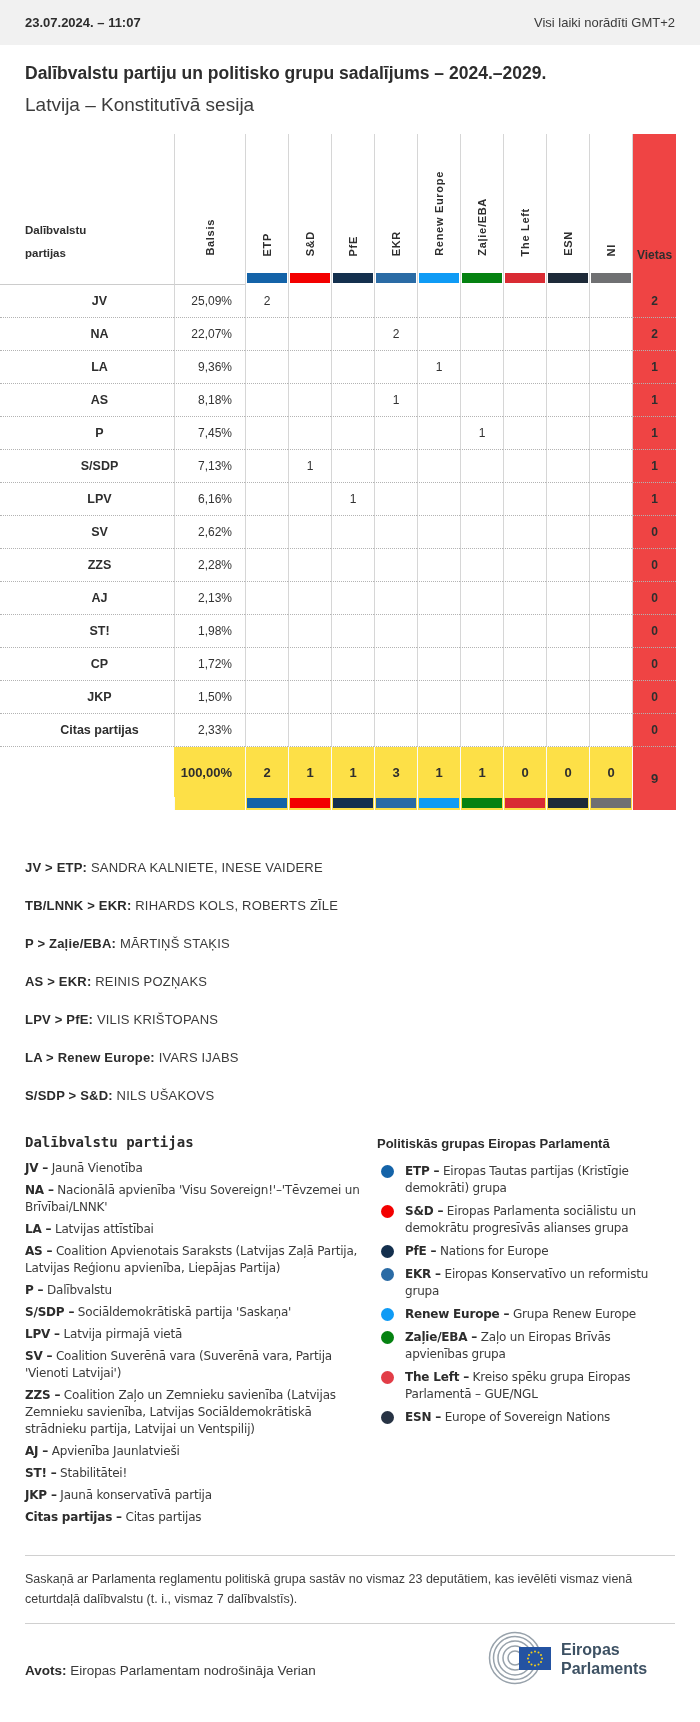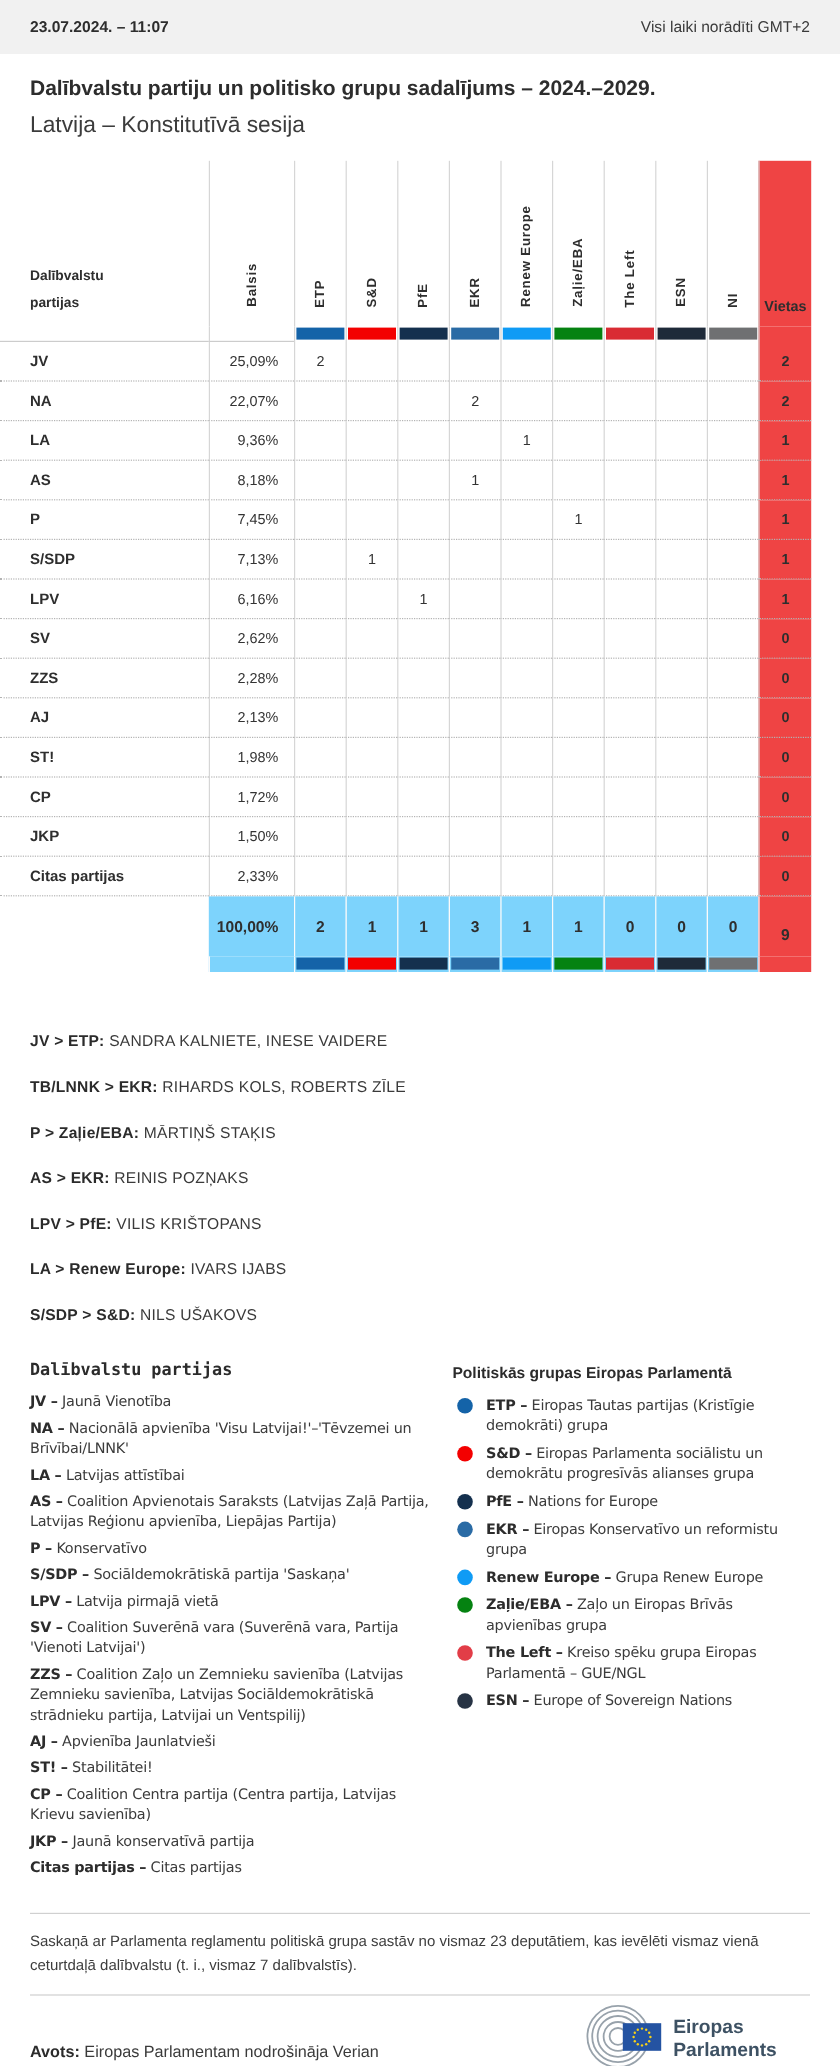--- a/index.html
+++ b/index.html
@@ -17,36 +17,36 @@
   .title{margin:16px 25px 0;font-size:17.5px;font-weight:700;color:#2d2d2d;line-height:24px;}
   .subtitle{margin:7px 25px 0;font-size:19px;font-weight:400;color:#3c3c3c;line-height:26px;}
   
   .tbl{margin-top:16px;width:676px;display:grid;
     grid-template-columns:174px 71px repeat(9,43px) 44px;
     grid-template-rows:138px 13px repeat(14,33px) 50px 13px;}
   .c{display:flex;align-items:center;font-size:12px;color:#333;min-width:0;}
   .bl{border-left:1px solid #d6d6d6;}
   .blw{border-left:1px solid #fafafa;}
   .dr{border-bottom:1px dotted #b3b3b3;}
-  .party{font-weight:700;padding-left:25px;font-size:12.5px;color:#2e2e2e;}
+  .party{font-weight:700;padding-left:25px;font-size:12.5px;color:#2e2e2e;justify-content:center;}
   .votes{justify-content:flex-end;padding-right:13px;padding-left:21px;}
   .num{justify-content:center;}
   .vietas{justify-content:center;font-weight:700;background:#ef4444;color:#2e2e2e;}
   .label-head{align-items:flex-end;padding:0 0 6px 25px;}
   .label-head span{font-size:11.5px;font-weight:700;width:66px;line-height:2.05;
     word-break:break-all;color:#2e2e2e;}
   .col-head{align-items:flex-end;justify-content:center;padding-bottom:16px;}
   .col-head span{writing-mode:vertical-rl;transform:rotate(180deg);font-weight:700;
     font-size:11px;letter-spacing:.7px;white-space:nowrap;color:#2e2e2e;}
   .vietas-head{align-items:flex-end;justify-content:center;padding-bottom:10px;
     font-size:12px;}
   .bar{align-items:flex-end;padding:1px 1px 2px 1px;}
   .bar .sw{height:10px;width:100%;}
   .solidb{border-bottom:1px solid #cccccc;}
-  .grayrow{background:#7dd3fc;}
+  .grayrow{background:#fde047;}
   .totaltxt{font-weight:700;font-size:13px;color:#2e2e2e;}
   .total-seat{padding-top:13px;}
   
   .members{margin:50px 25px 0;}
   .member{font-size:13px;line-height:16px;margin-bottom:22px;color:#3a3a3a;letter-spacing:.2px;}
   .member b{color:#2b2b2b;}
   
   .legends{display:flex;padding:8px 25px 0;}
   .leg-left{width:352px;flex:none;padding-right:16px;box-sizing:border-box;}
   .leg-right{flex:1;}
@@ -487,31 +487,30 @@
     <div class="member"><b>LPV &gt; PfE:</b><span> VILIS KRIŠTOPANS</span></div>
     <div class="member"><b>LA &gt; Renew Europe:</b><span> IVARS IJABS</span></div>
     <div class="member"><b>S/SDP &gt; S&amp;D:</b><span> NILS UŠAKOVS</span></div>
   </div>
 
 <div class="legends">
   <div class="leg-left">
     <h3>Dalībvalstu partijas</h3>
     <div id="pitems">
         <div class="pitem"><b>JV –</b><span> Jaunā Vienotība</span></div>
-        <div class="pitem"><b>NA –</b><span> Nacionālā apvienība 'Visu Latvijai!'–'Tēvzemei un Brīvībai/LNNK'</span></div>
+        <div class="pitem"><b>NA –</b><span> Nacionālā apvienība 'Visu Sovereign!'–'Tēvzemei un Brīvībai/LNNK'</span></div>
         <div class="pitem"><b>LA –</b><span> Latvijas attīstībai</span></div>
         <div class="pitem"><b>AS –</b><span> Coalition Apvienotais Saraksts (Latvijas Zaļā Partija, Latvijas Reģionu apvienība, Liepājas Partija)</span></div>
-        <div class="pitem"><b>P –</b><span> Konservatīvo</span></div>
+        <div class="pitem"><b>P –</b><span> Dalībvalstu</span></div>
         <div class="pitem"><b>S/SDP –</b><span> Sociāldemokrātiskā partija 'Saskaņa'</span></div>
         <div class="pitem"><b>LPV –</b><span> Latvija pirmajā vietā</span></div>
         <div class="pitem"><b>SV –</b><span> Coalition Suverēnā vara (Suverēnā vara, Partija 'Vienoti Latvijai')</span></div>
         <div class="pitem"><b>ZZS –</b><span> Coalition Zaļo un Zemnieku savienība (Latvijas Zemnieku savienība, Latvijas Sociāldemokrātiskā strādnieku partija, Latvijai un Ventspilij)</span></div>
         <div class="pitem"><b>AJ –</b><span> Apvienība Jaunlatvieši</span></div>
         <div class="pitem"><b>ST! –</b><span> Stabilitātei!</span></div>
-        <div class="pitem"><b>CP –</b><span> Coalition Centra partija (Centra partija, Latvijas Krievu savienība)</span></div>
         <div class="pitem"><b>JKP –</b><span> Jaunā konservatīvā partija</span></div>
         <div class="pitem"><b>Citas partijas –</b><span> Citas partijas</span></div>
       </div>
   </div>
   <div class="leg-right">
     <h3>Politiskās grupas Eiropas Parlamentā</h3>
     <div id="gitems">
         <div class="gitem">
           <span class="dot" style="background: rgb(20, 99, 168);"></span>
           <span><b>ETP –</b><span> Eiropas Tautas partijas (Kristīgie demokrāti) grupa</span></span>

